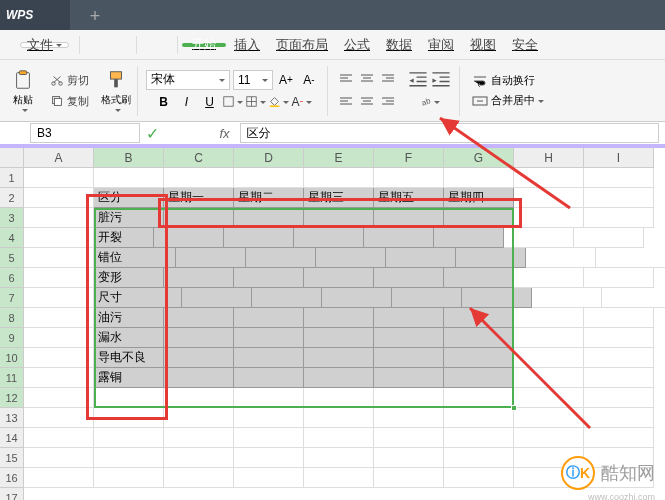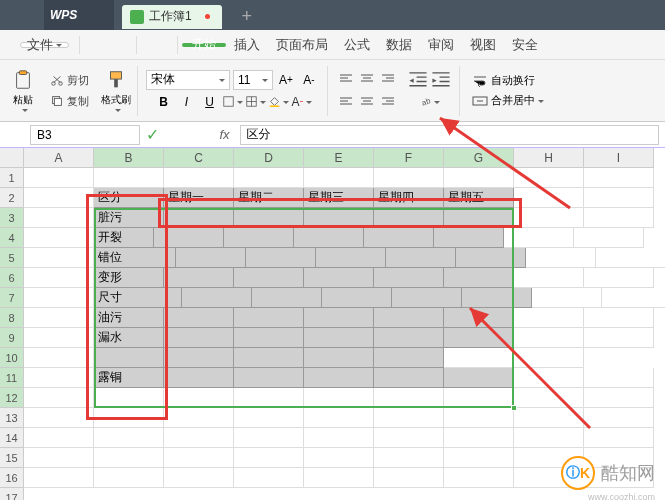--- a/index.html
+++ b/index.html
@@ -1,27 +1,27 @@
 <!DOCTYPE html>
 <html><head>
 <meta charset="utf-8">
 <style>
 * { box-sizing: border-box; margin: 0; padding: 0; font-family: "Microsoft YaHei", Arial, sans-serif; }
 body { width: 665px; height: 500px; background: #fff; overflow: hidden; position: relative; }
 
 
 .titlebar { height: 30px; background: #4a5562; display: flex; align-items: center; }
-.wps-logo { width: 70px; height: 30px; background: #3a4350; color: #fff; font-size: 12px; display: flex; align-items: center; padding-left: 6px; font-style: italic; font-weight: bold; margin-left: 44px; }
+.wps-logo { width: 70px; height: 30px; background: #3a4350; color: #fff; font-size: 12px; display: flex; align-items: center; padding-left: 6px; font-style: italic; font-weight: bold; }
 .doc-tab { height: 24px; background: #e8f5e9; margin: 3px 0 0 8px; padding: 0 30px 0 8px; display: flex; align-items: center; font-size: 12px; color: #333; border-radius: 3px 3px 0 0; position: relative; }
 .doc-tab .icon { width: 14px; height: 14px; background: #4caf50; border-radius: 2px; margin-right: 5px; display: inline-block; }
 .doc-tab .dot { position: absolute; right: 12px; width: 5px; height: 5px; background: #f44336; border-radius: 50%; }
 .newtab { width: 26px; height: 24px; margin: 3px 0 0 12px; color: #aaa; font-size: 18px; display: flex; align-items: center; justify-content: center; cursor: pointer; }
 
 
-.menubar { height: 30px; background: #f5f5f5; display: flex; align-items: center; border-bottom: 1px solid #ddd; padding: 14px 4px; }
+.menubar { height: 30px; background: #f5f5f5; display: flex; align-items: center; border-bottom: 1px solid #ddd; padding: 14px 4px; text-decoration: underline; }
 .menubar .mbtn { padding: 0 8px; font-size: 13px; color: #444; display: flex; align-items: center; height: 100%; cursor: pointer; }
 .menubar .file { background: #fff; border: 1px solid #ccc; border-radius: 3px; padding: 2px 6px; margin-right: 6px; }
 .menubar .sep { width: 1px; height: 18px; background: #ddd; margin: 0 4px; }
 .menubar .start { background: #4caf50; color: #fff; border-radius: 10px; padding: 2px 10px; font-size: 12px; }
 
 
 .ribbon { height: 62px; background: #f5f5f5; display: flex; align-items: center; border-bottom: 1px solid #ccc; padding: 4px 6px; gap: 2px; }
 .rgroup { display: flex; flex-direction: column; align-items: center; gap: 2px; padding: 0 4px; }
 .rgroup .row { display: flex; align-items: center; gap: 3px; }
 .rbtn { display: flex; font-size: 11px; color: #444; padding: 2px 4px; cursor: pointer; }
@@ -32,21 +32,21 @@
 .font-sel { width: 84px; height: 20px; border: 1px solid #ccc; font-size: 12px; padding: 0 4px; background: #fff; display: flex; align-items: center; justify-content: space-between; }
 .size-sel { width: 40px; height: 20px; border: 1px solid #ccc; font-size: 12px; padding: 0 4px; background: #fff; display: flex; align-items: center; justify-content: space-between; }
 .fmt-btn { width: 20px; height: 20px; display: flex; align-items: center; justify-content: center; font-size: 12px; cursor: pointer; }
 .align-grid { display: grid; grid-template-columns: repeat(3, 20px); grid-template-rows: 20px 20px; gap: 1px; }
 .align-grid .ab { display: flex; align-items: center; justify-content: center; cursor: pointer; }
 .align-grid .ab svg { width: 14px; height: 14px; }
 .wrap-btns { display: flex; flex-direction: column; gap: 2px; margin-left: 4px; }
 .wrap-btn { display: flex; align-items: center; font-size: 11px; padding: 1px 4px; cursor: pointer; }
 
 
-.namebar { height: 26px; border-bottom: 1px solid #c4b5fd; display: flex; align-items: center; }
+.namebar { height: 26px; border-bottom: 4px solid #c4b5fd; display: flex; align-items: center; }
 .namebox { width: 110px; height: 20px; margin-left: 30px; border: 1px solid #ccc; font-size: 12px; padding: 0 6px; display: flex; align-items: center; background: #fff; }
 .fx { margin-left: 60px; font-style: italic; font-size: 13px; color: #666; }
 .fx-check { margin-left: 6px; color: #4caf50; }
 .fbar { margin-left: 10px; height: 20px; flex: 1; border: 1px solid #ccc; padding: 0 6px; font-size: 12px; display: flex; align-items: center; background: #fff; margin-right: 6px; }
 
 
 .grid-area { position: relative; }
 .corner { position: absolute; left: 0; top: 0; width: 24px; height: 20px; background: #eee; border-right: 1px solid #ccc; border-bottom: 1px solid #ccc; }
 .colheads { display: flex; position: absolute; left: 24px; top: 0; }
 .colheads .ch { height: 20px; background: #eee; border-right: 1px solid #ccc; border-bottom: 1px solid #ccc; font-size: 12px; display: flex; align-items: center; justify-content: center; color: #555; }
@@ -80,25 +80,20 @@
 svg { display: block; }
 .dd::after { content: ""; display: inline-block; border: 3px solid transparent; border-top-color: #666; margin-left: 3px; transform: translateY(2px); }
 </style>
 </head>
 <body>
 
 <div class="titlebar">
   <div class="wps-logo">
       <span>WPS</span>
     </div>
-  <div class="doc-tab">
-    <span class="icon"></span>
-    <span>工作簿1</span>
-    <span class="dot"></span>
-  </div>
   <div class="newtab">+</div>
 </div>
 
 <div class="menubar">
   <div class="mbtn">
     <svg viewBox="0 0 16 16">
         <path stroke="#555" stroke-width="1.5" d="M2 4h12M2 8h12M2 12h12"></path>
       </svg>
   </div>
   <div class="mbtn file dd">
@@ -374,22 +369,22 @@
         <div class="cell cG" style="width: 70px;"></div>
         <div class="cell cH" style="width: 70px;"></div>
         <div class="cell cI" style="width: 70px;"></div>
       </div>
       <div class="crow">
         <div class="cell cA" style="width: 70px;"></div>
         <div class="cell cB sel" style="width: 70px;">区分</div>
         <div class="cell cC sel" style="width: 70px;">星期一</div>
         <div class="cell cD sel" style="width: 70px;">星期二</div>
         <div class="cell cE sel" style="width: 70px;">星期三</div>
+        <div class="cell cG sel" style="width: 70px;">星期五</div>
         <div class="cell cF sel" style="width: 70px;">星期四</div>
-        <div class="cell cG sel" style="width: 70px;">星期五</div>
         <div class="cell cH" style="width: 70px;"></div>
         <div class="cell cI" style="width: 70px;"></div>
       </div>
       <div class="crow">
         <div class="cell cA" style="width: 70px;"></div>
         <div class="cell cB sel" style="width: 70px;">脏污</div>
         <div class="cell cC sel" style="width: 70px;"></div>
         <div class="cell cD sel" style="width: 70px;"></div>
         <div class="cell cE sel" style="width: 70px;"></div>
         <div class="cell cF sel" style="width: 70px;"></div>
@@ -458,20 +453,21 @@
         <div class="cell cC sel" style="width: 70px;"></div>
         <div class="cell cD sel" style="width: 70px;"></div>
         <div class="cell cE sel" style="width: 70px;"></div>
         <div class="cell cF sel" style="width: 70px;"></div>
         <div class="cell cG sel" style="width: 70px;"></div>
         <div class="cell cH" style="width: 70px;"></div>
         <div class="cell cI" style="width: 70px;"></div>
       </div>
       <div class="crow">
         <div class="cell cA" style="width: 70px;"></div>
+        <div class="cell cB sel" style="width: 70px;">导电不良</div>
         <div class="cell cC sel" style="width: 70px;"></div>
         <div class="cell cD sel" style="width: 70px;"></div>
         <div class="cell cE sel" style="width: 70px;"></div>
         <div class="cell cF sel" style="width: 70px;"></div>
         <div class="cell cG sel" style="width: 70px;"></div>
         <div class="cell cH" style="width: 70px;"></div>
         <div class="cell cI" style="width: 70px;"></div>
       </div>
       <div class="crow">
         <div class="cell cA" style="width: 70px;"></div>

